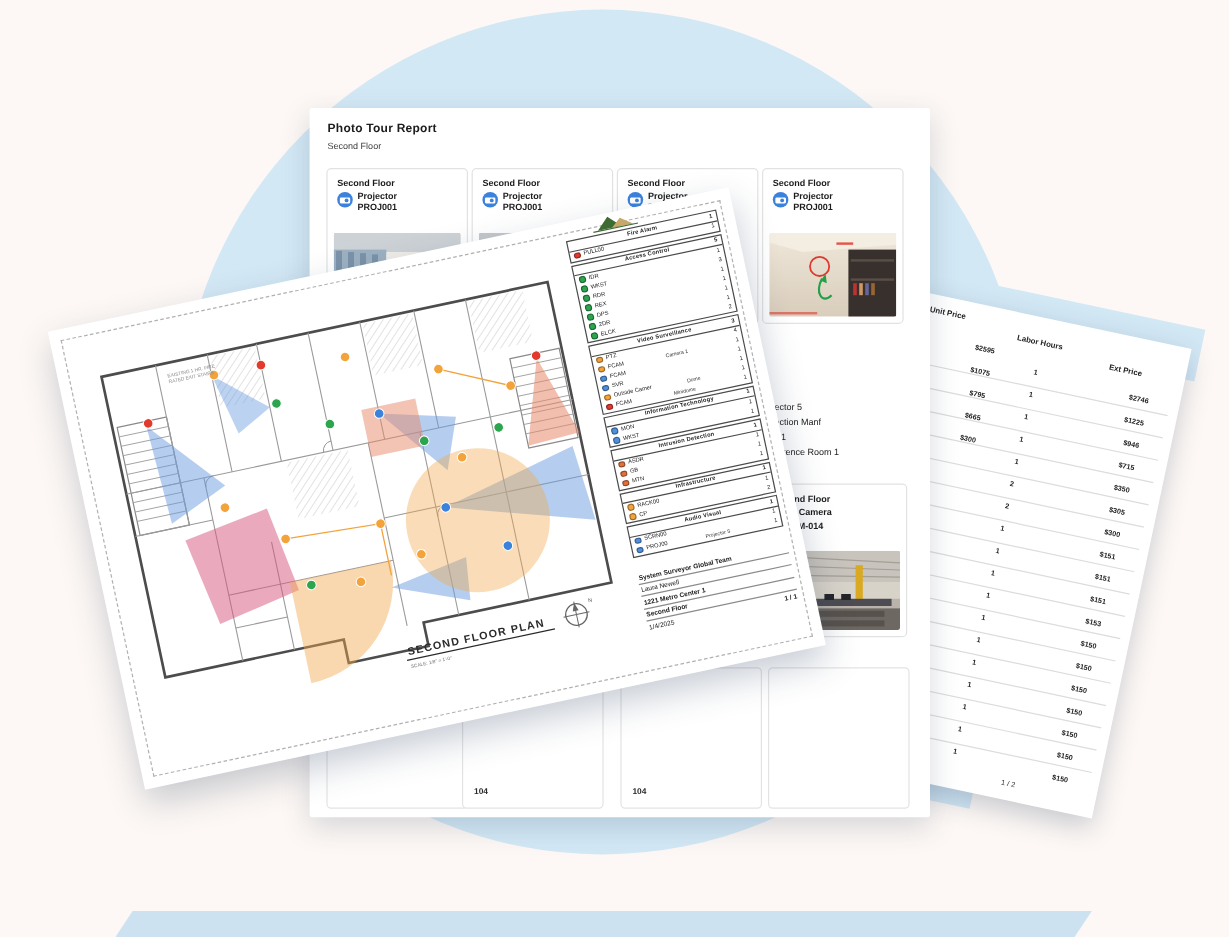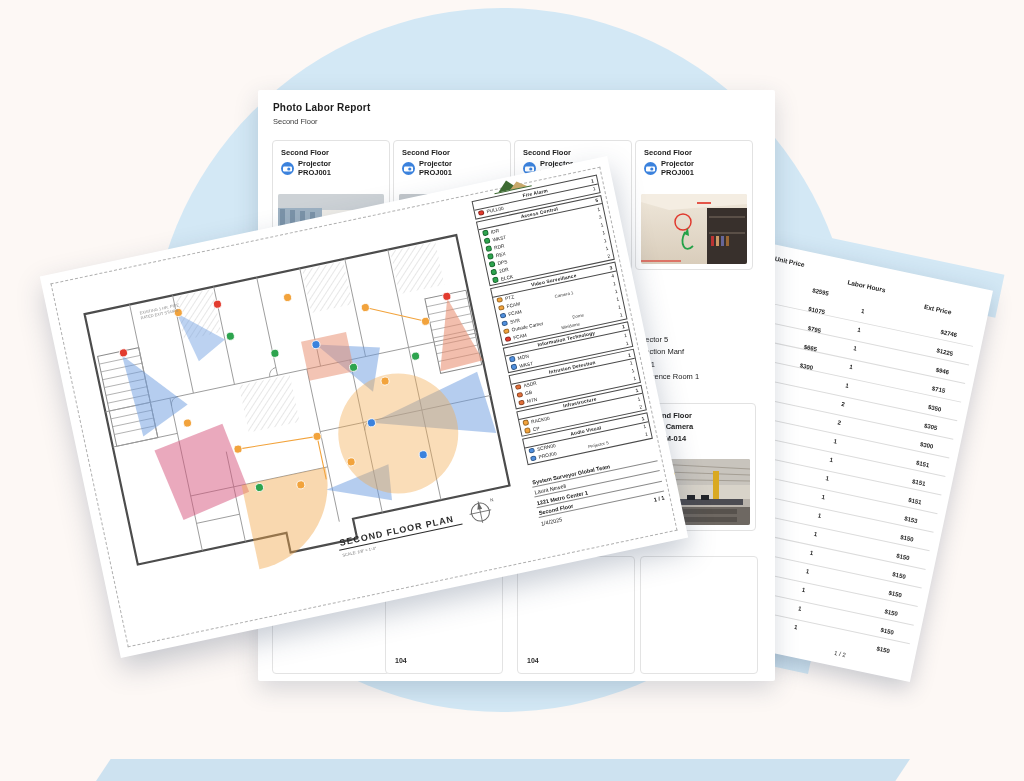--- a/index.html
+++ b/index.html
@@ -18,21 +18,21 @@
          z-index:2;box-shadow:0 8px 22px rgba(40,60,90,.25)}
   #pageA{left:258px;top:90px;width:517px;height:591px;border-radius:2px;z-index:3;
          box-shadow:0 8px 24px rgba(40,60,90,.18)}
   #pageB{left:74px;top:212px;width:580px;height:390px;transform:rotate(-12deg);z-index:4;
          box-shadow:0 12px 28px rgba(40,60,90,.25)}
   
   .rep-title{left:15px;top:12px;font-size:10px;font-weight:bold;letter-spacing:.2px}
   .rep-sub{left:15px;top:27px;font-size:7.5px;color:#3c3c3c}
   .card{position:absolute;width:116px;height:128px;border:1px solid #e2e2e2;border-radius:4px;background:#fff}
   .card .ct{margin:7px 8px 2px;font-size:7.5px;font-weight:bold}
-  .card .irow{display:flex;gap:4px;margin:1px 8px 0;align-items:center}
+  .card .irow{display:flex;gap:4px;margin:1px 8px 0;align-items:flex-start}
   .icon-proj{flex:0 0 13px;width:13px;height:13px;border-radius:50%;background:#3b82dd;position:relative;margin-top:1px}
   .icon-proj svg{position:absolute;left:2px;top:2.5px}
   .devlines{font-size:7.5px;font-weight:bold;line-height:1.2}
   .photo{position:absolute;left:5px;right:5px;bottom:5px;height:70px;border-radius:2px;overflow:hidden}
   .card-empty{position:absolute;width:116px;height:116px;border:1px solid #e3e3e3;border-radius:4px;background:#fff}
   .room-label{position:absolute;left:9px;bottom:9px;font-size:7px;font-weight:bold;color:#2a2a2a}
   .detail-block{position:absolute;font-size:7.5px;line-height:1.65;color:#222}
   .camera-card{position:absolute;width:121px;height:126px;border:1px solid #e2e2e2;border-radius:4px;background:#fff}
   .camera-card .lines{margin:6px 0 0 10px;font-size:7.5px;font-weight:bold;line-height:1.5}
   .camera-card .photo{height:66px}
@@ -131,21 +131,21 @@
         <span class="pc-labor" style="top: 348px;">1</span>
         <span class="pc-ext" style="top: 352px;">$150</span>
         <div class="pc-line" style="top: 362px;"></div>
         <span class="pc-labor" style="top: 367px;">1</span>
         <span class="pc-ext" style="top: 371px;">$150</span>
       </div>
     <span class="pc-page">1 / 2</span>
   </div>
 
   <div class="page" id="pageA">
-    <div class="abs rep-title">Photo Labor Report</div>
+    <div class="abs rep-title">Photo Tour Report</div>
     <div class="abs rep-sub">Second Floor</div>
 
     <div class="card" style="left:14px;top:50px">
       <div class="ct">Second Floor</div>
       <div class="irow">
         <span class="icon-proj">
           <svg width="9" height="8" viewBox="0 0 9 8">
               <rect x="0" y="1.5" width="9" height="5" rx="1.2" fill="#fff"></rect>
               <circle cx="5.8" cy="4" r="1.6" fill="#3b82dd"></circle>
             </svg>

